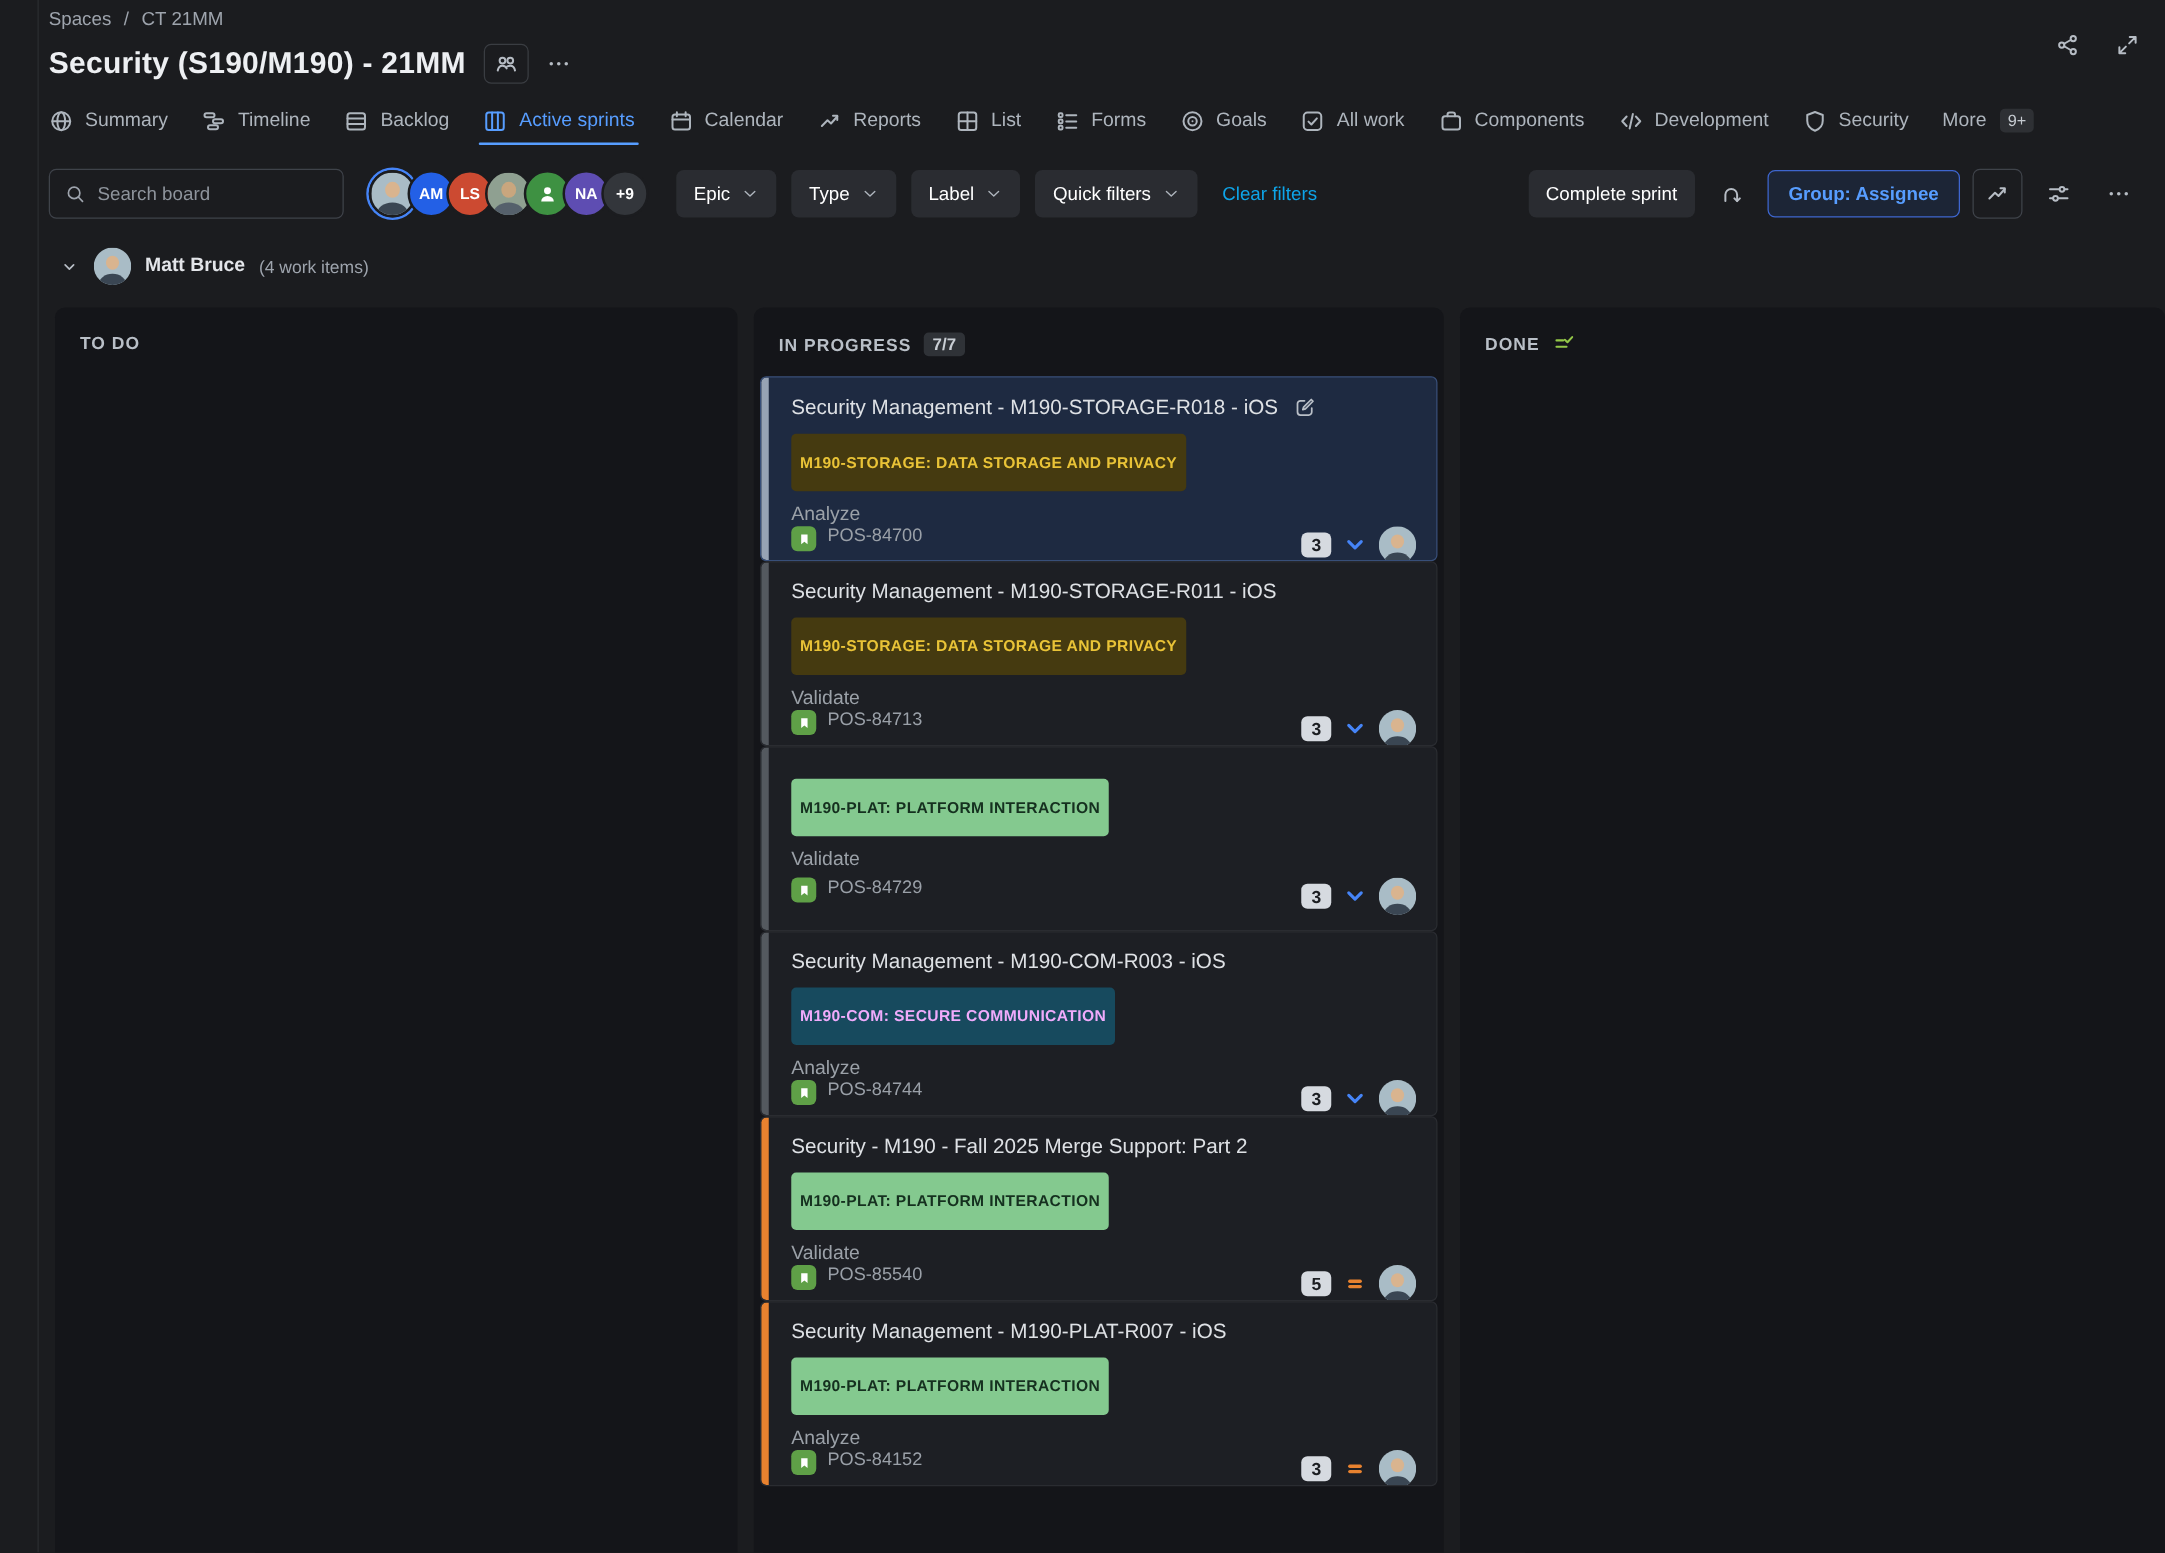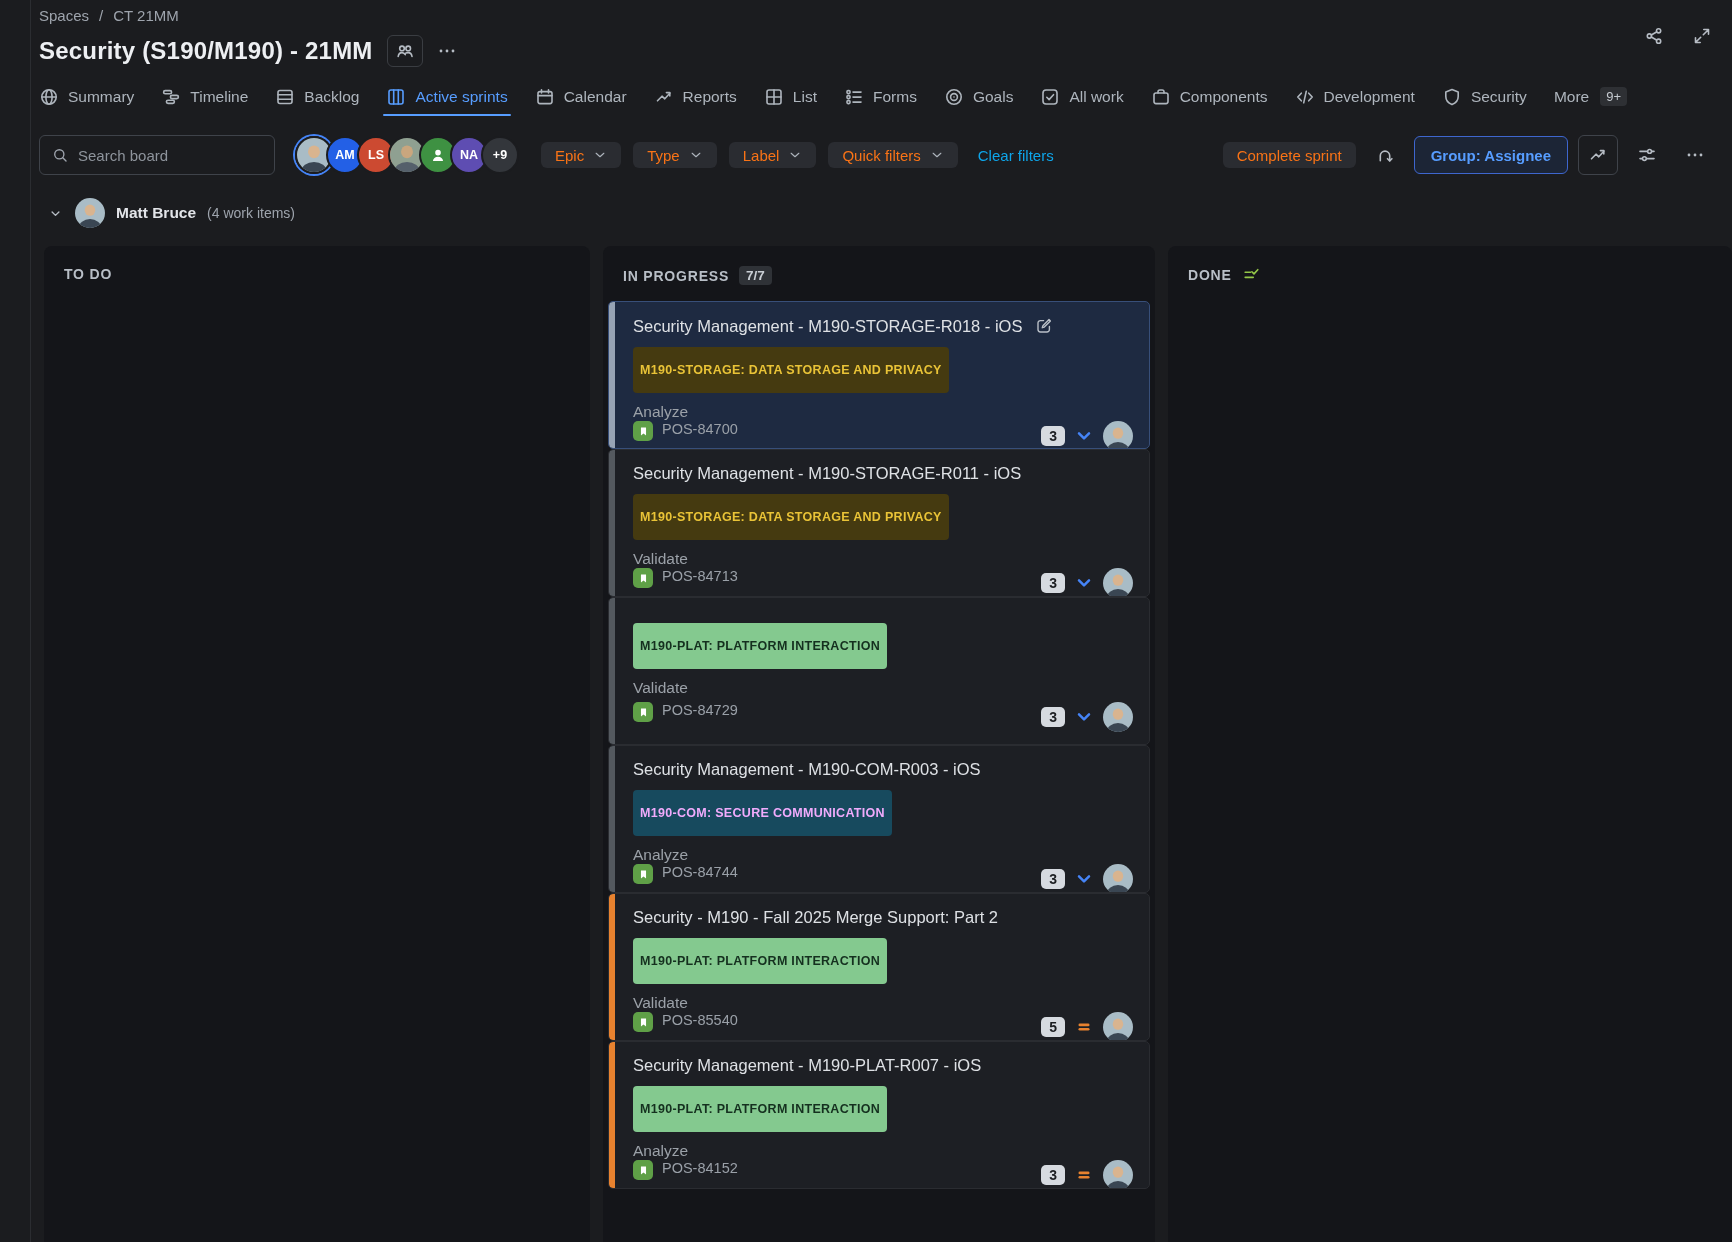--- a/index.html
+++ b/index.html
@@ -38,22 +38,22 @@
   .search .ph{font-size:15px;color:#8E949C}
   .avatar-stack{display:flex;align-items:center;margin-left:8px}
   .avatar{width:34px;height:34px;border-radius:50%;margin-left:-7px;border:2px solid #1B1C1F;box-sizing:content-box;
     display:flex;align-items:center;justify-content:center;font-size:12.5px;font-weight:700;color:#fff;
     overflow:hidden;cursor:pointer;position:relative}
   .avatar:first-child{margin-left:0}
   .avatar.selected{box-shadow:0 0 0 2px #4584F7}
   .avatar svg{width:100%;height:100%;display:block}
   .avatar.glyph svg{width:18px;height:18px}
   .dropdowns{display:flex;gap:12px;margin-left:10px}
-  .filter-btn{height:26px;background:#2A2C31;border:none;border-radius:6px;padding:0 14px;display:flex;
-    align-items:center;gap:9px;font-size:15px;color:#f97316;font-family:inherit;cursor:pointer;white-space:nowrap}
+  .filter-btn{height:38px;background:#2A2C31;border:none;border-radius:6px;padding:0 14px;display:flex;
+    align-items:center;gap:9px;font-size:15px;color:#ffffff;font-family:inherit;cursor:pointer;white-space:nowrap}
   .filter-btn .chev{color:#AEB5BD}
   .clear-filters{margin-left:8px;font-size:15px;color:#0ea5e9;cursor:pointer;white-space:nowrap}
   .right-controls{margin-left:auto;display:flex;align-items:center;gap:10px;padding-right:8px}
   .group-btn{height:38px;border:1px solid #3E66CE;background:#1C2536;border-radius:6px;color:#579DFF;
     font-weight:600;padding:0 16px;font-size:15px;font-family:inherit;cursor:pointer;white-space:nowrap}
   .icon-btn{width:38px;height:38px;display:flex;align-items:center;justify-content:center;color:#B6BCC4;cursor:pointer;border-radius:6px}
   .icon-btn.bordered{border:1px solid #3F434A}
 
   
   .group-row{display:flex;align-items:center;gap:11px;padding:20px 0 0 16px;height:34px}

